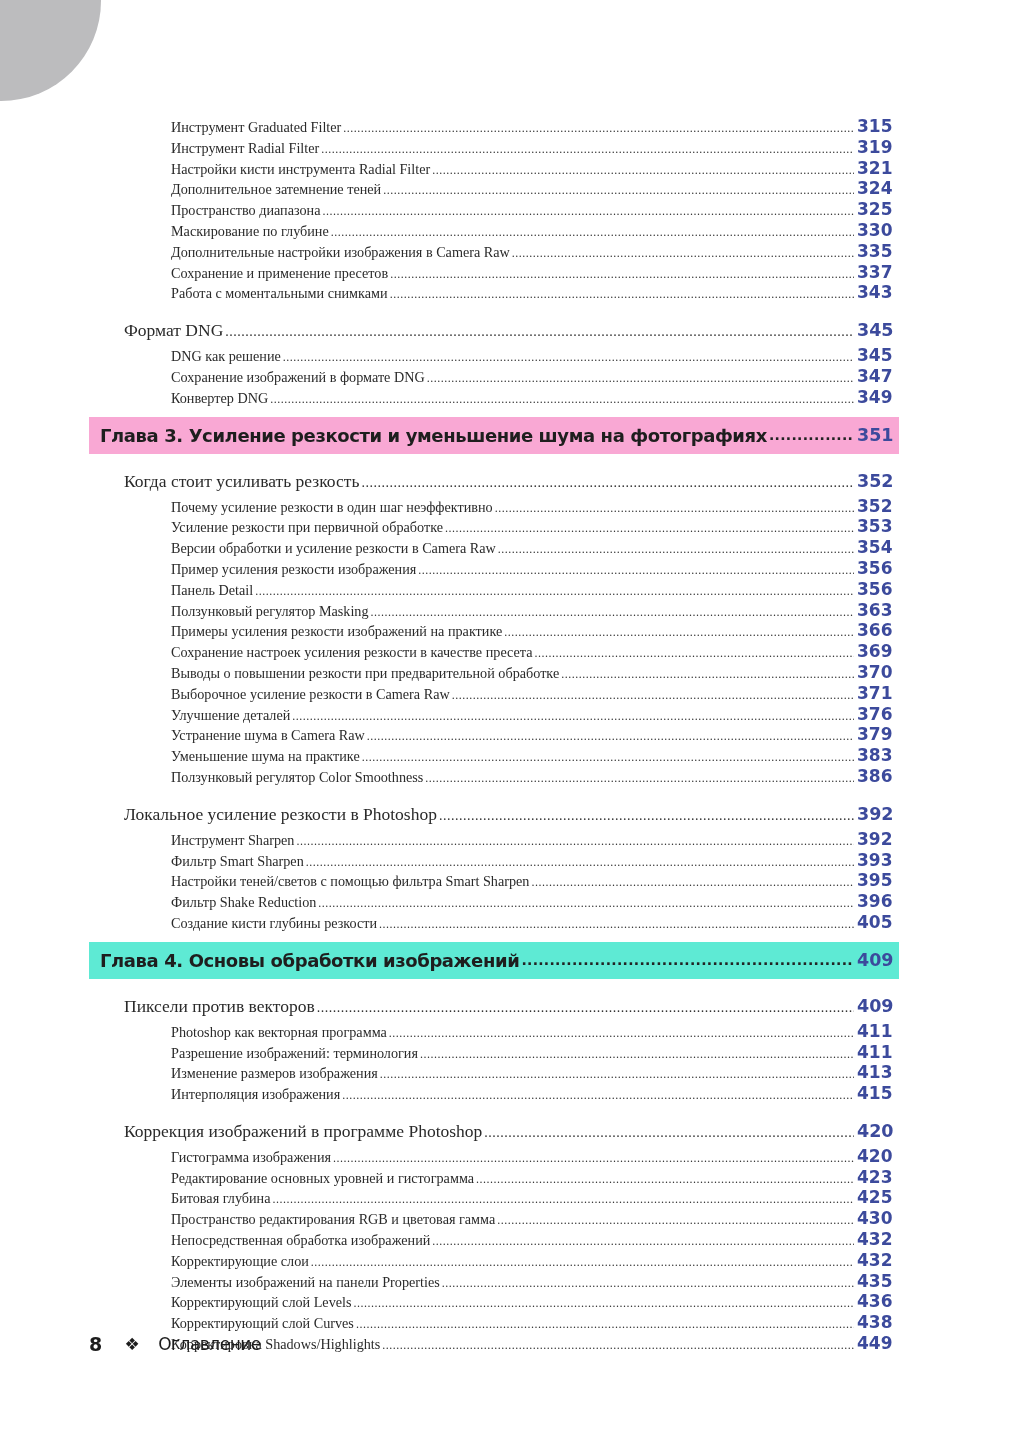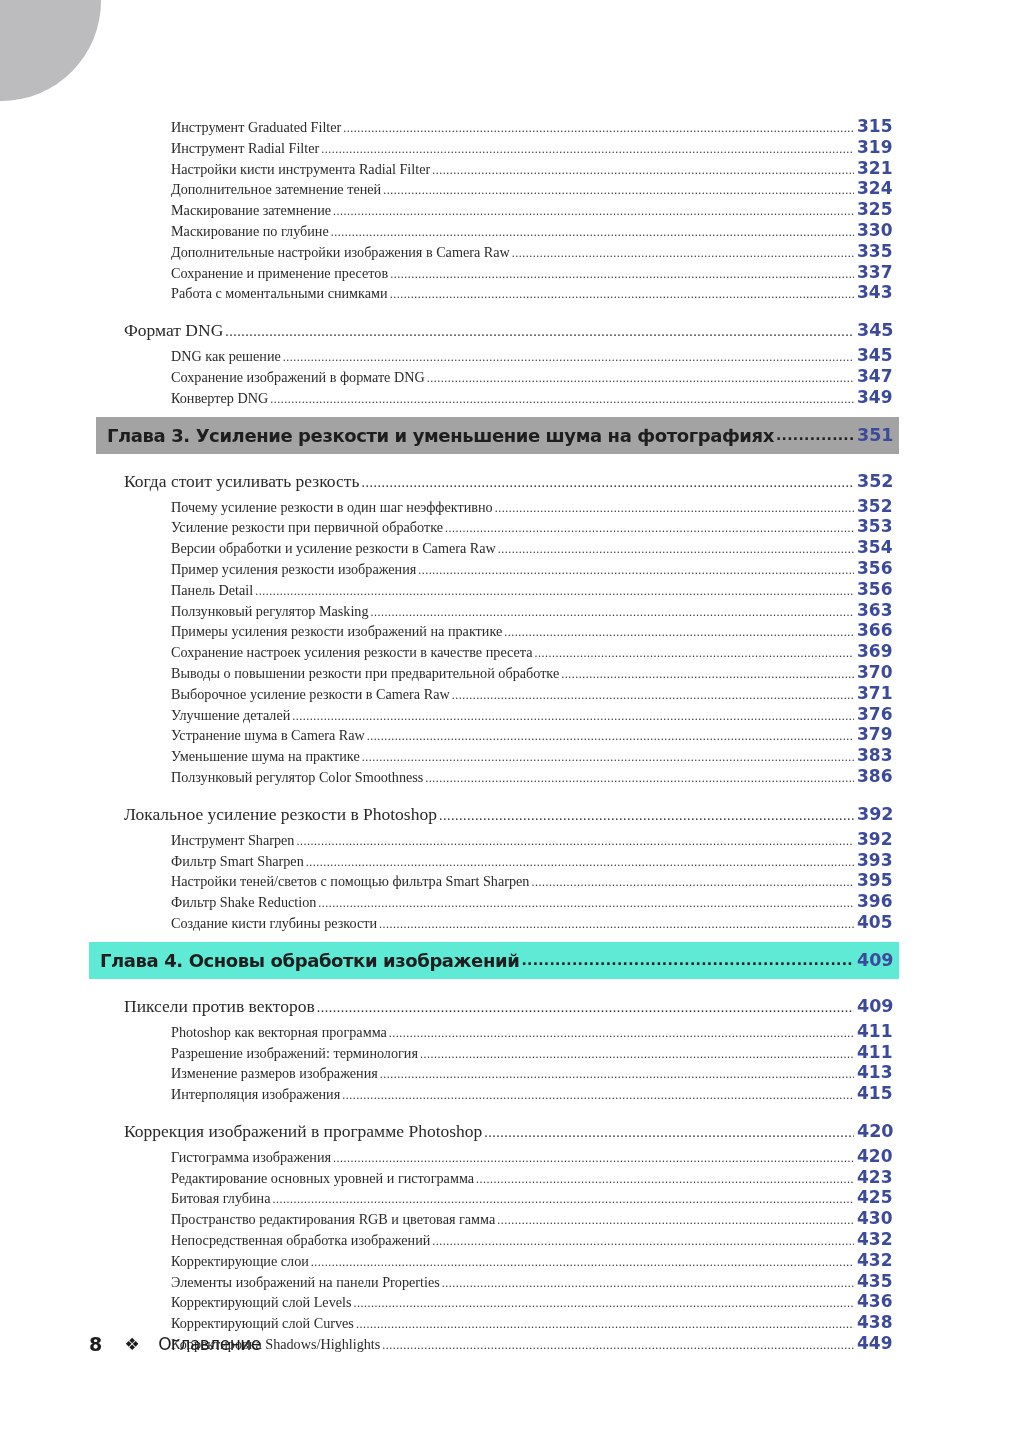--- a/index.html
+++ b/index.html
@@ -44,21 +44,21 @@
     .lvl1 .page { font-size: 17.5px; width: 34px; }
     .lvl1 .leader { font-size: 14px; }
 
     .chapter {
       height: 37px; padding-left: 11px; padding-right: 8px; margin: 9px 0 6px 0;
       align-items: center; font-family: "DejaVu Sans", "Liberation Sans", sans-serif;
       font-weight: bold; font-size: 18px; color: #1e1e1e; letter-spacing: -0.4px;
     }
     .chapter .page { font-size: 17.5px; width: 34px; font-weight: bold; letter-spacing: 0; }
     .chapter .leader { font-size: 14px; font-weight: bold; color: #222; letter-spacing: 0.3px; }
-    .chapter.c3 { background: #a3a3a3; margin-left: 7px; }
+    .chapter.c3 { background: #f9a8d4; }
     .chapter.c4 { background: #5eead4; }
 
     .footer {
       position: absolute; left: 89px; top: 1333px; display: flex; align-items: center;
       font-family: "DejaVu Sans", "Liberation Sans", sans-serif; color: #1c1c1c;
     }
     .footer .pnum { font-weight: bold; font-size: 19px; }
     .footer .ornament { margin-left: 20px; font-size: 17px; width: 20px; text-align: center; }
     .footer .ftitle { margin-left: 16px; font-size: 17px; letter-spacing: -0.5px; }
   </style>
@@ -82,21 +82,21 @@
       <span class="title">Настройки кисти инструмента Radial Filter</span>
       <span class="leader"></span>
       <span class="page">321</span>
     </div>
     <div class="row lvl2">
       <span class="title">Дополнительное затемнение теней</span>
       <span class="leader"></span>
       <span class="page">324</span>
     </div>
     <div class="row lvl2">
-      <span class="title">Маскирование затемнение</span>
+      <span class="title">Пространство диапазона</span>
       <span class="leader"></span>
       <span class="page">325</span>
     </div>
     <div class="row lvl2">
       <span class="title">Маскирование по глубине</span>
       <span class="leader"></span>
       <span class="page">330</span>
     </div>
     <div class="row lvl2">
       <span class="title">Дополнительные настройки изображения в Camera Raw</span>

